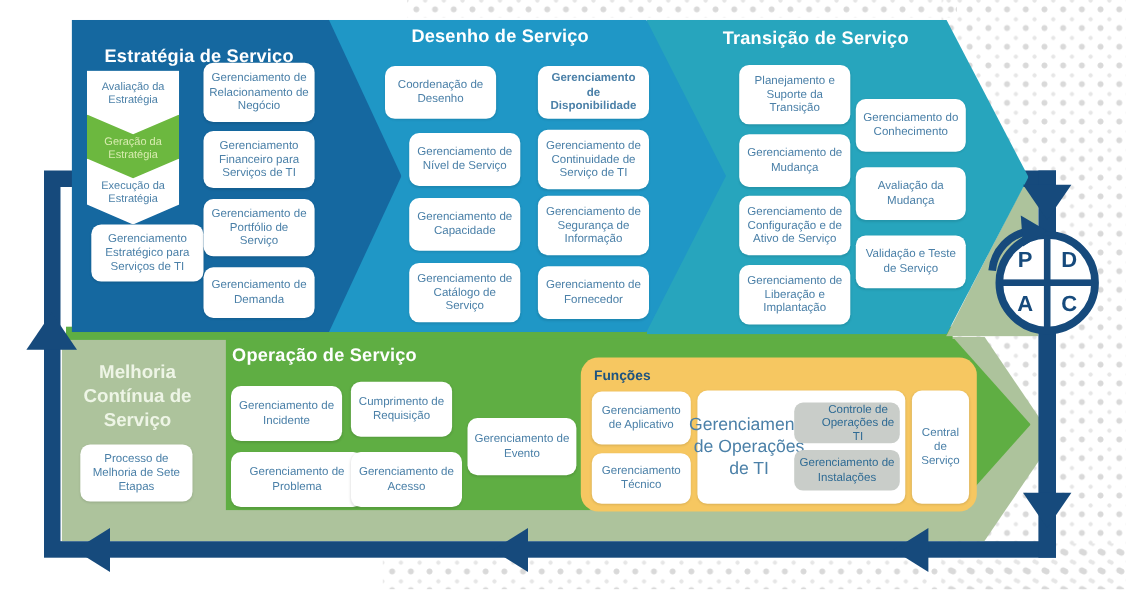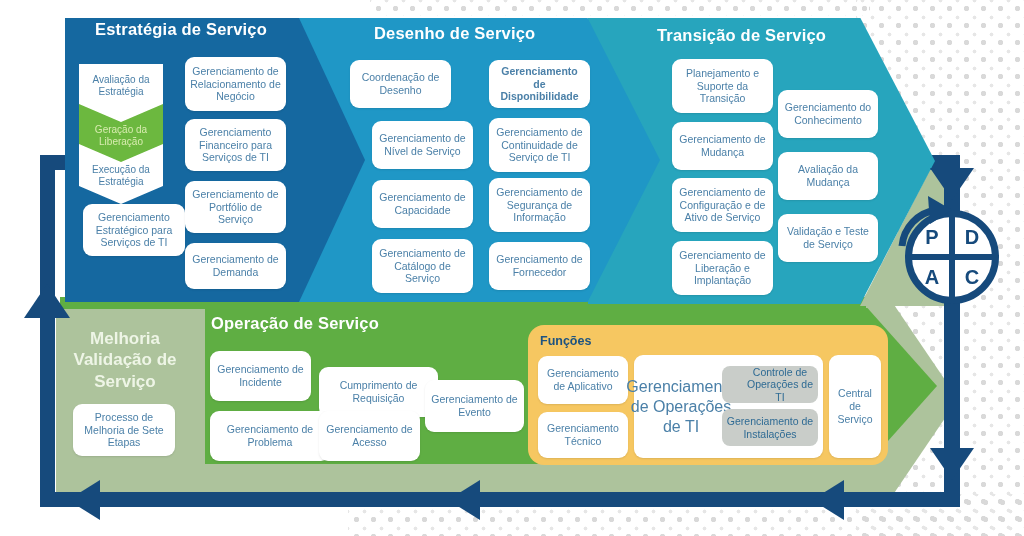--- a/index.html
+++ b/index.html
@@ -72,29 +72,29 @@
 
   <div class="abs sage-band"></div>
   <div class="abs green-strip"></div>
   <div class="abs sage-wedge"></div>
   <div class="abs p-trans"></div>
   <div class="abs p-des"></div>
   <div class="abs p-estr"></div>
   <div class="abs p-oper"></div>
   <div class="abs funcoes"></div>
 
-  <div class="title" style="left:95px;top:20px;">Estratégia de Serviço</div>
+  <div class="title" style="left:95px;top:42px;">Estratégia de Serviço</div>
   <div class="title" style="left:374px;top:24px;">Desenho de Serviço</div>
   <div class="title" style="left:657px;top:26px;">Transição de Serviço</div>
   <div class="title" style="left:211px;top:314px;">Operação de Serviço</div>
-  <div class="abs mel-title">Melhoria Validação de Serviço</div>
+  <div class="abs mel-title">Melhoria Contínua de Serviço</div>
   <div class="abs fun-label">Funções</div>
 
   <div class="abs chev c-first" style="top:64px;">Avaliação da Estratégia</div>
-  <div class="abs chev c-mid c-green" style="top:104px;">Geração da Liberação</div>
+  <div class="abs chev c-mid c-green" style="top:104px;">Geração da Estratégia</div>
   <div class="abs chev c-mid" style="top:144px;">Execução da Estratégia</div>
   <div class="abs wbox" style="left:83px;top:204px;width:102px;height:52px;">Gerenciamento Estratégico para Serviços de TI</div>
 
   <div class="abs wbox" style="left:185px;top:57px;width:101px;height:54px;">Gerenciamento de Relacionamento de Negócio</div>
   <div class="abs wbox" style="left:185px;top:119px;width:101px;height:52px;">Gerenciamento Financeiro para Serviços de TI</div>
   <div class="abs wbox" style="left:185px;top:181px;width:101px;height:52px;">Gerenciamento de Portfólio de Serviço</div>
   <div class="abs wbox" style="left:185px;top:243px;width:101px;height:46px;">Gerenciamento de Demanda</div>
 
   <div class="abs wbox" style="left:350px;top:60px;width:101px;height:48px;">Coordenação de Desenho</div>
   <div class="abs wbox" style="left:372px;top:121px;width:101px;height:48px;">Gerenciamento de Nível de Serviço</div>
@@ -111,21 +111,21 @@
   <div class="abs wbox" style="left:672px;top:178px;width:101px;height:54px;">Gerenciamento de Configuração e de Ativo de Serviço</div>
   <div class="abs wbox" style="left:672px;top:241px;width:101px;height:54px;">Gerenciamento de Liberação e Implantação</div>
 
   <div class="abs wbox" style="left:778px;top:90px;width:100px;height:48px;">Gerenciamento do Conhecimento</div>
   <div class="abs wbox" style="left:778px;top:152px;width:100px;height:48px;">Avaliação da Mudança</div>
   <div class="abs wbox" style="left:778px;top:214px;width:100px;height:48px;">Validação e Teste de Serviço</div>
 
   <div class="abs wbox" style="left:73px;top:404px;width:102px;height:52px;">Processo de Melhoria de Sete Etapas</div>
 
   <div class="abs wbox" style="left:210px;top:351px;width:101px;height:50px;">Gerenciamento de Incidente</div>
-  <div class="abs wbox" style="left:319px;top:367px;width:119px;height:50px;">Cumprimento de Requisição</div>
+  <div class="abs wbox" style="left:319px;top:347px;width:92px;height:50px;">Cumprimento de Requisição</div>
   <div class="abs wbox" style="left:425px;top:380px;width:99px;height:52px;">Gerenciamento de Evento</div>
   <div class="abs wbox" style="left:210px;top:411px;width:120px;height:50px;">Gerenciamento de Problema</div>
   <div class="abs wbox" style="left:319px;top:411px;width:101px;height:50px;">Gerenciamento de Acesso</div>
 
   <div class="abs wbox" style="left:538px;top:356px;width:90px;height:48px;">Gerenciamento de Aplicativo</div>
   <div class="abs wbox" style="left:538px;top:412px;width:90px;height:46px;">Gerenciamento Técnico</div>
   <div class="abs wbox" style="left:634px;top:355px;width:189px;height:103px;"></div>
   <div class="abs optext" style="left:636px;top:355px;width:90px;height:103px;">Gerenciamento de Operações de TI</div>
   <div class="abs gbox" style="left:722px;top:366px;width:96px;height:37px;padding-left:24px;">Controle de Operações de TI</div>
   <div class="abs gbox" style="left:722px;top:409px;width:96px;height:37px;">Gerenciamento de Instalações</div>

